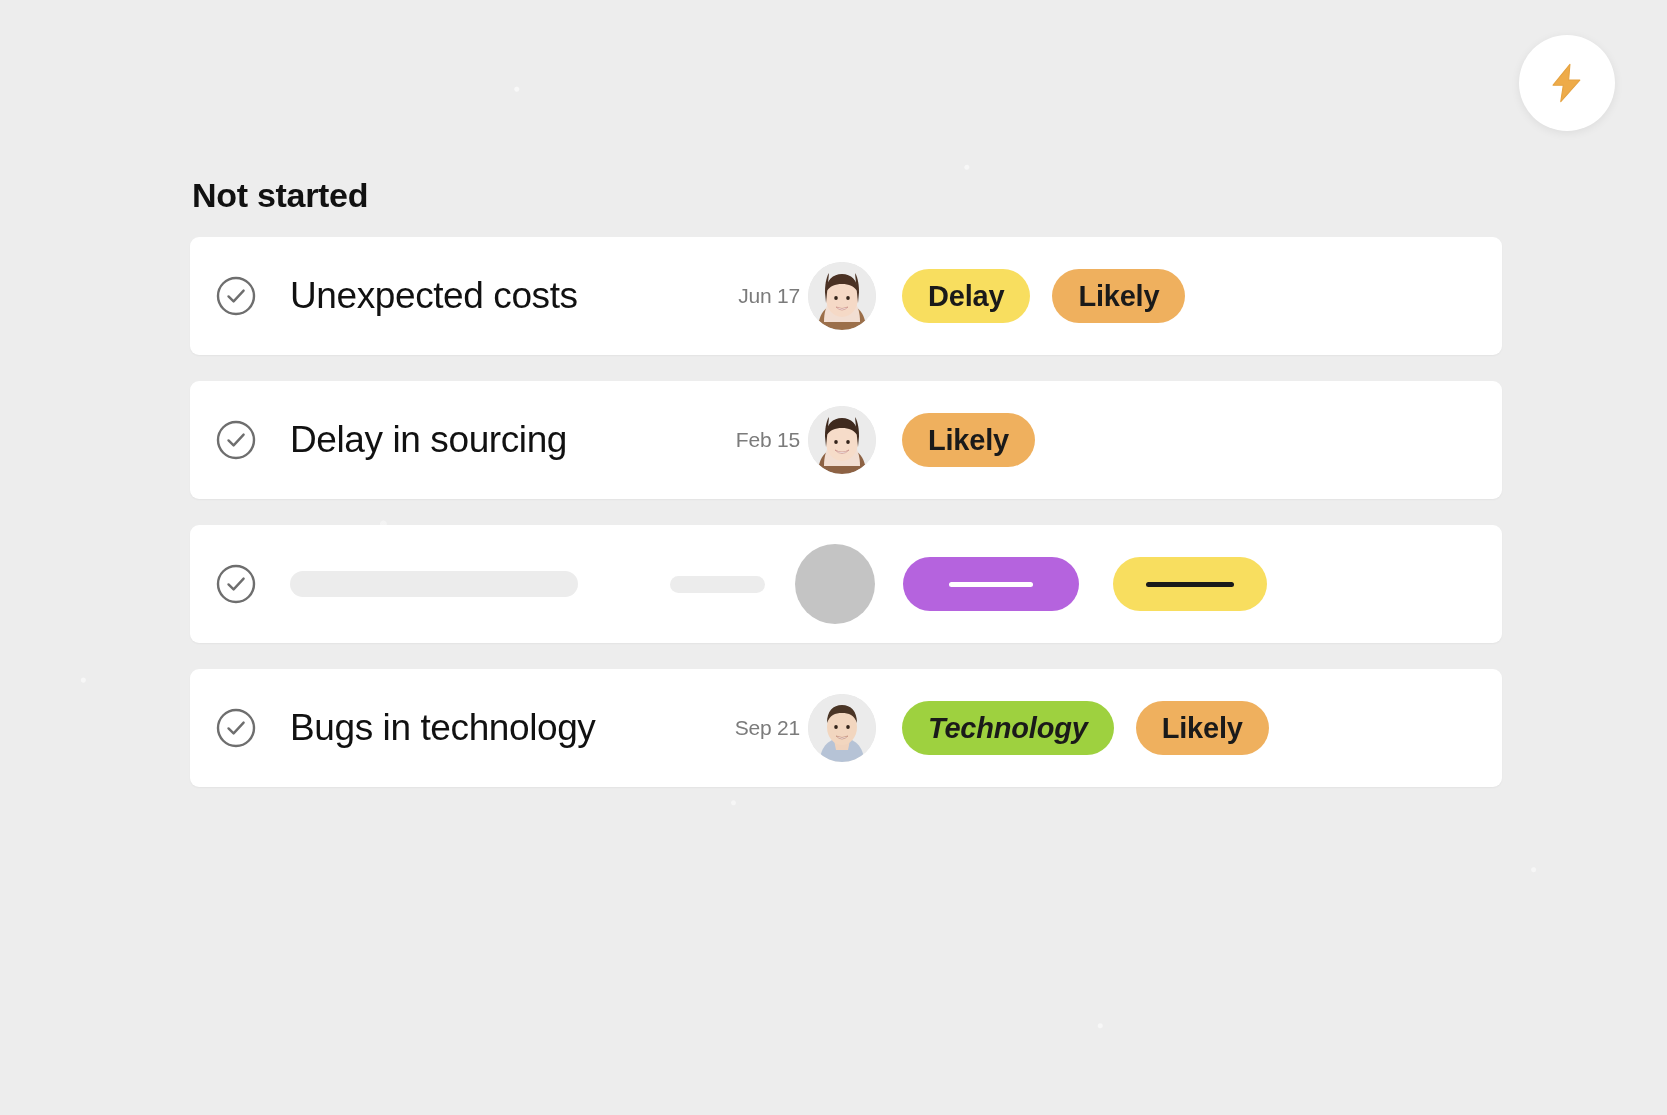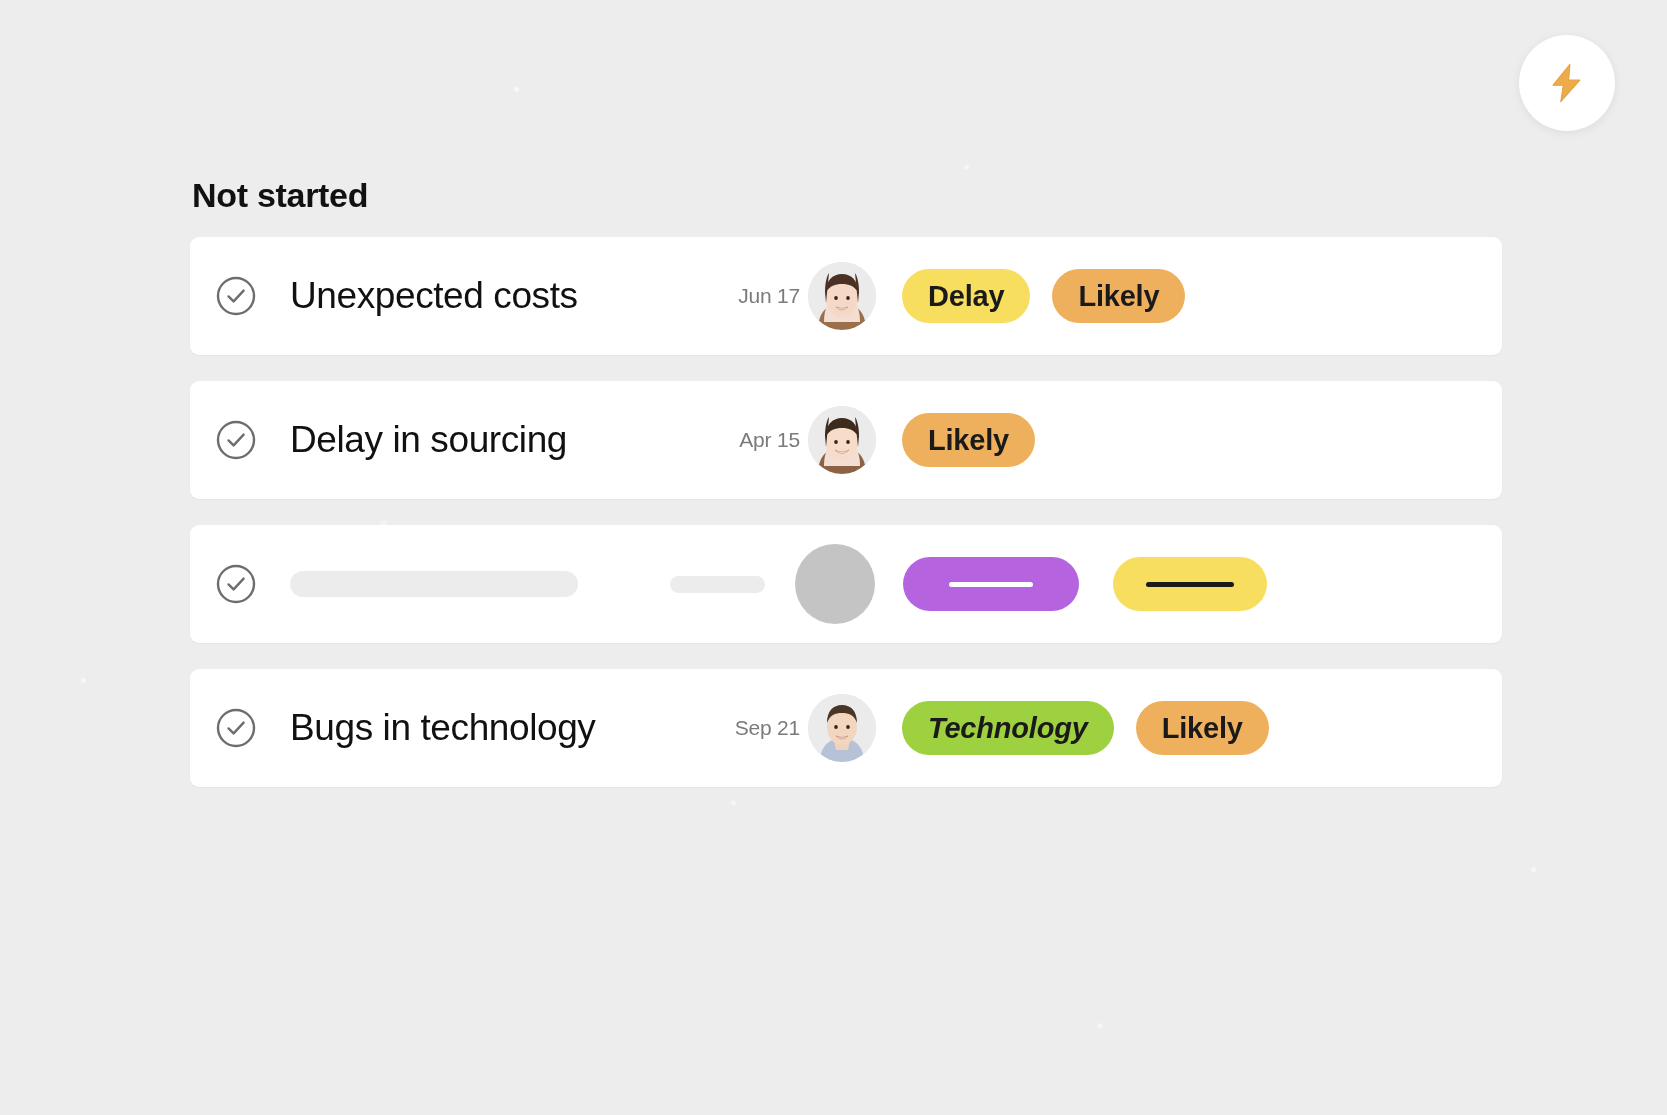--- a/index.html
+++ b/index.html
@@ -227,21 +227,21 @@
     </div>
 
     <div class="row">
       <span>
         <svg class="check-icon" viewBox="0 0 40 40">
           <circle cx="20" cy="20" r="18" fill="none" stroke="#6e6e6e" stroke-width="2.4"></circle>
           <path d="M12.5 20.4 L17.6 25.4 L27.6 14.6" fill="none" stroke="#6e6e6e" stroke-width="2.4" stroke-linecap="round" stroke-linejoin="round"></path>
         </svg>
       </span>
       <span class="task-title">Delay in sourcing</span>
-      <span class="task-date">Apr 15</span>
+      <span class="task-date">Feb 15</span>
       <span class="avatar">
         <svg viewBox="0 0 68 68">
           <defs>
               <clipPath id="c2">
                 <circle cx="34" cy="34" r="34"></circle>
               </clipPath>
             </defs>
           <g clip-path="url(#c2)">
             <rect width="68" height="68" fill="#ebebeb"></rect>
             <path d="M10 68 c0-18 10-27 24-27 s24 9 24 27z" fill="#8d6244"></path>

